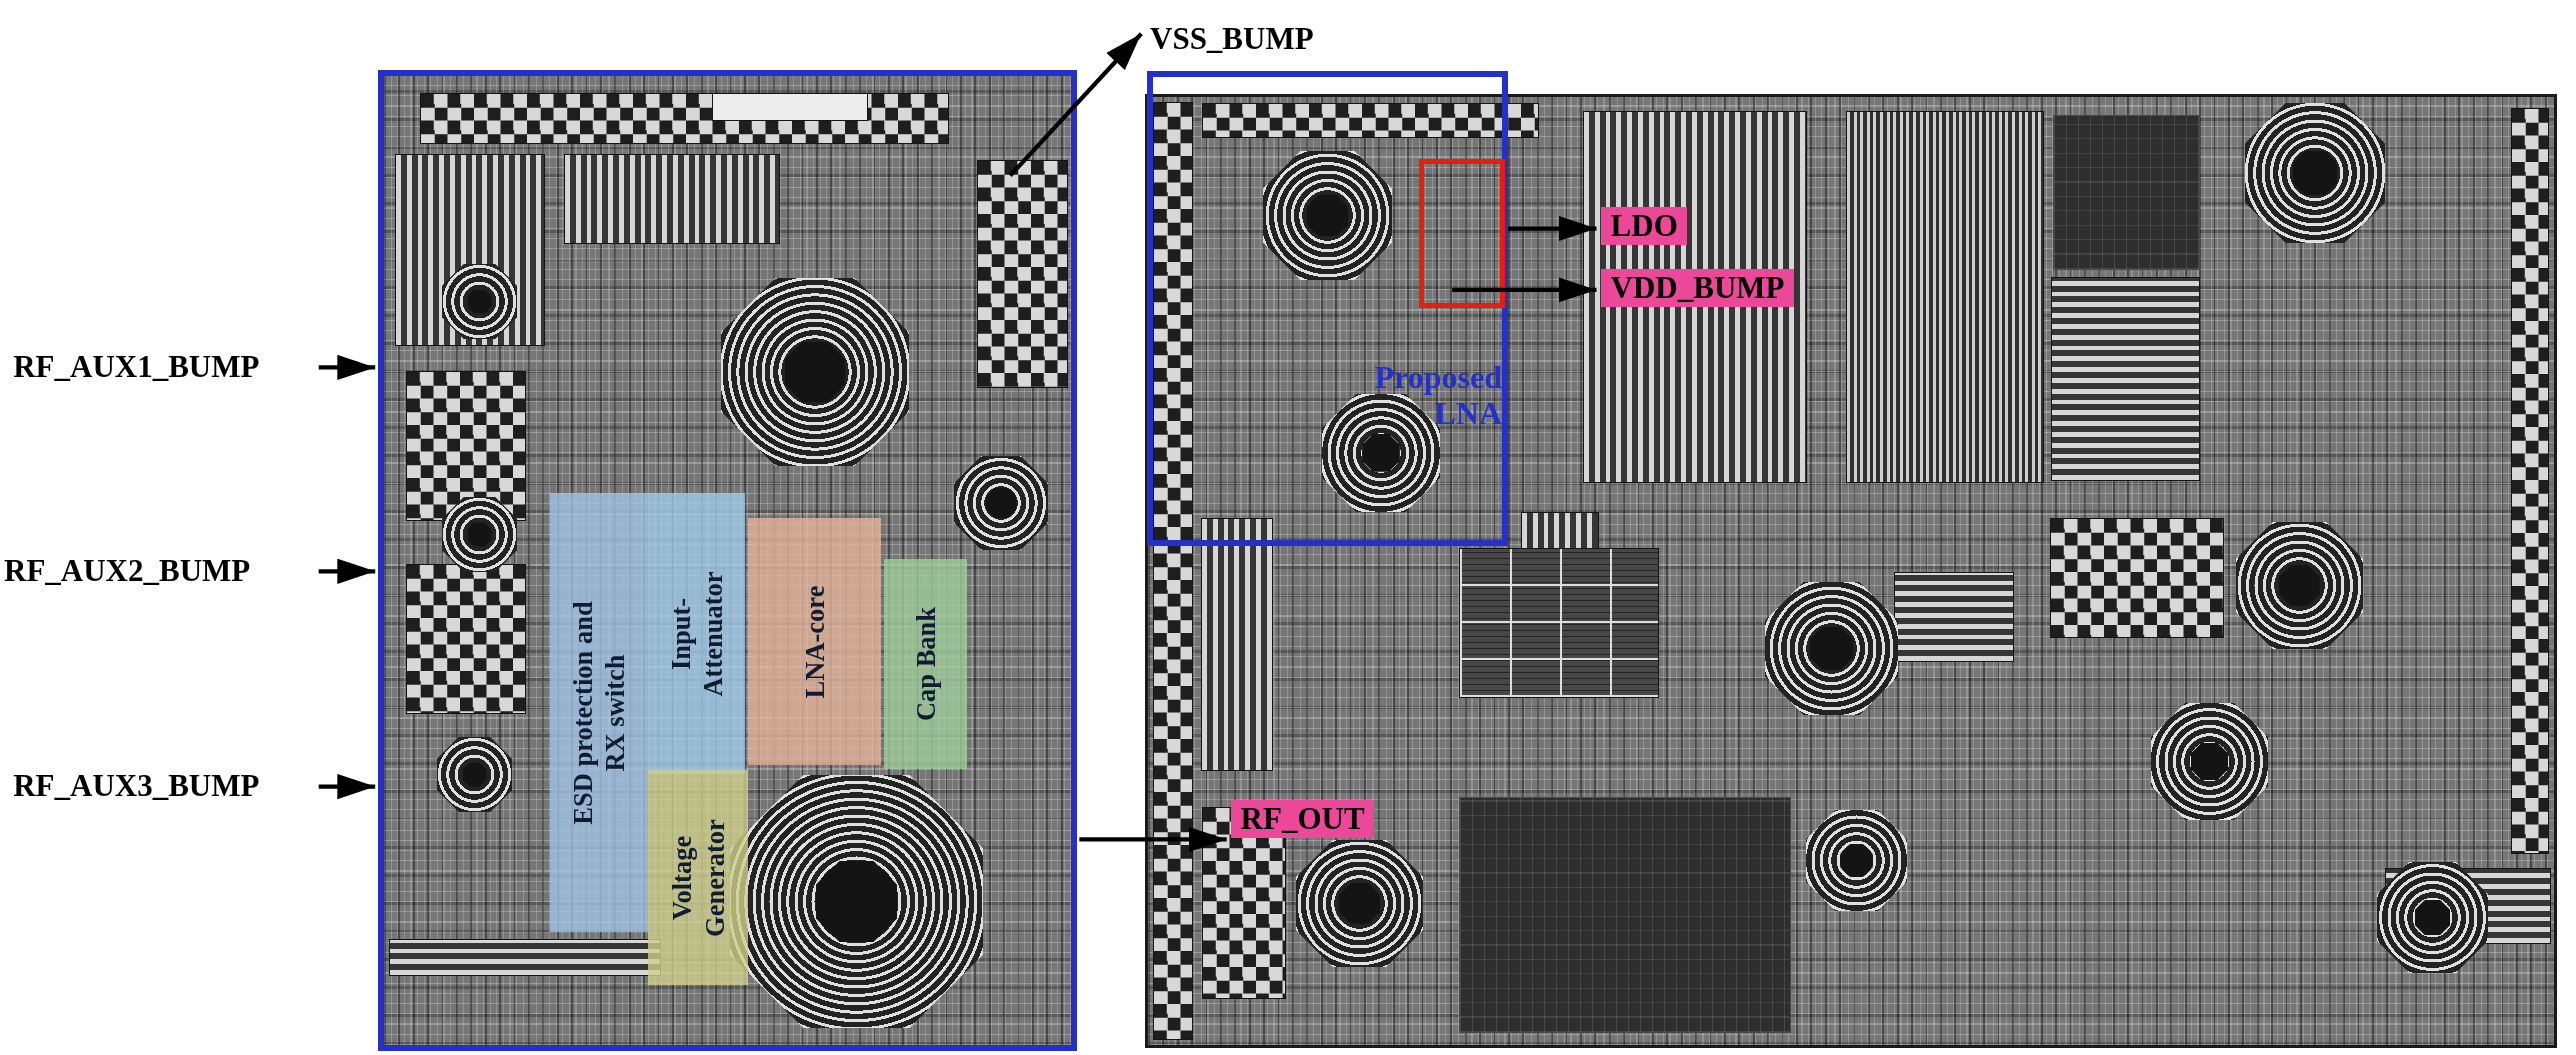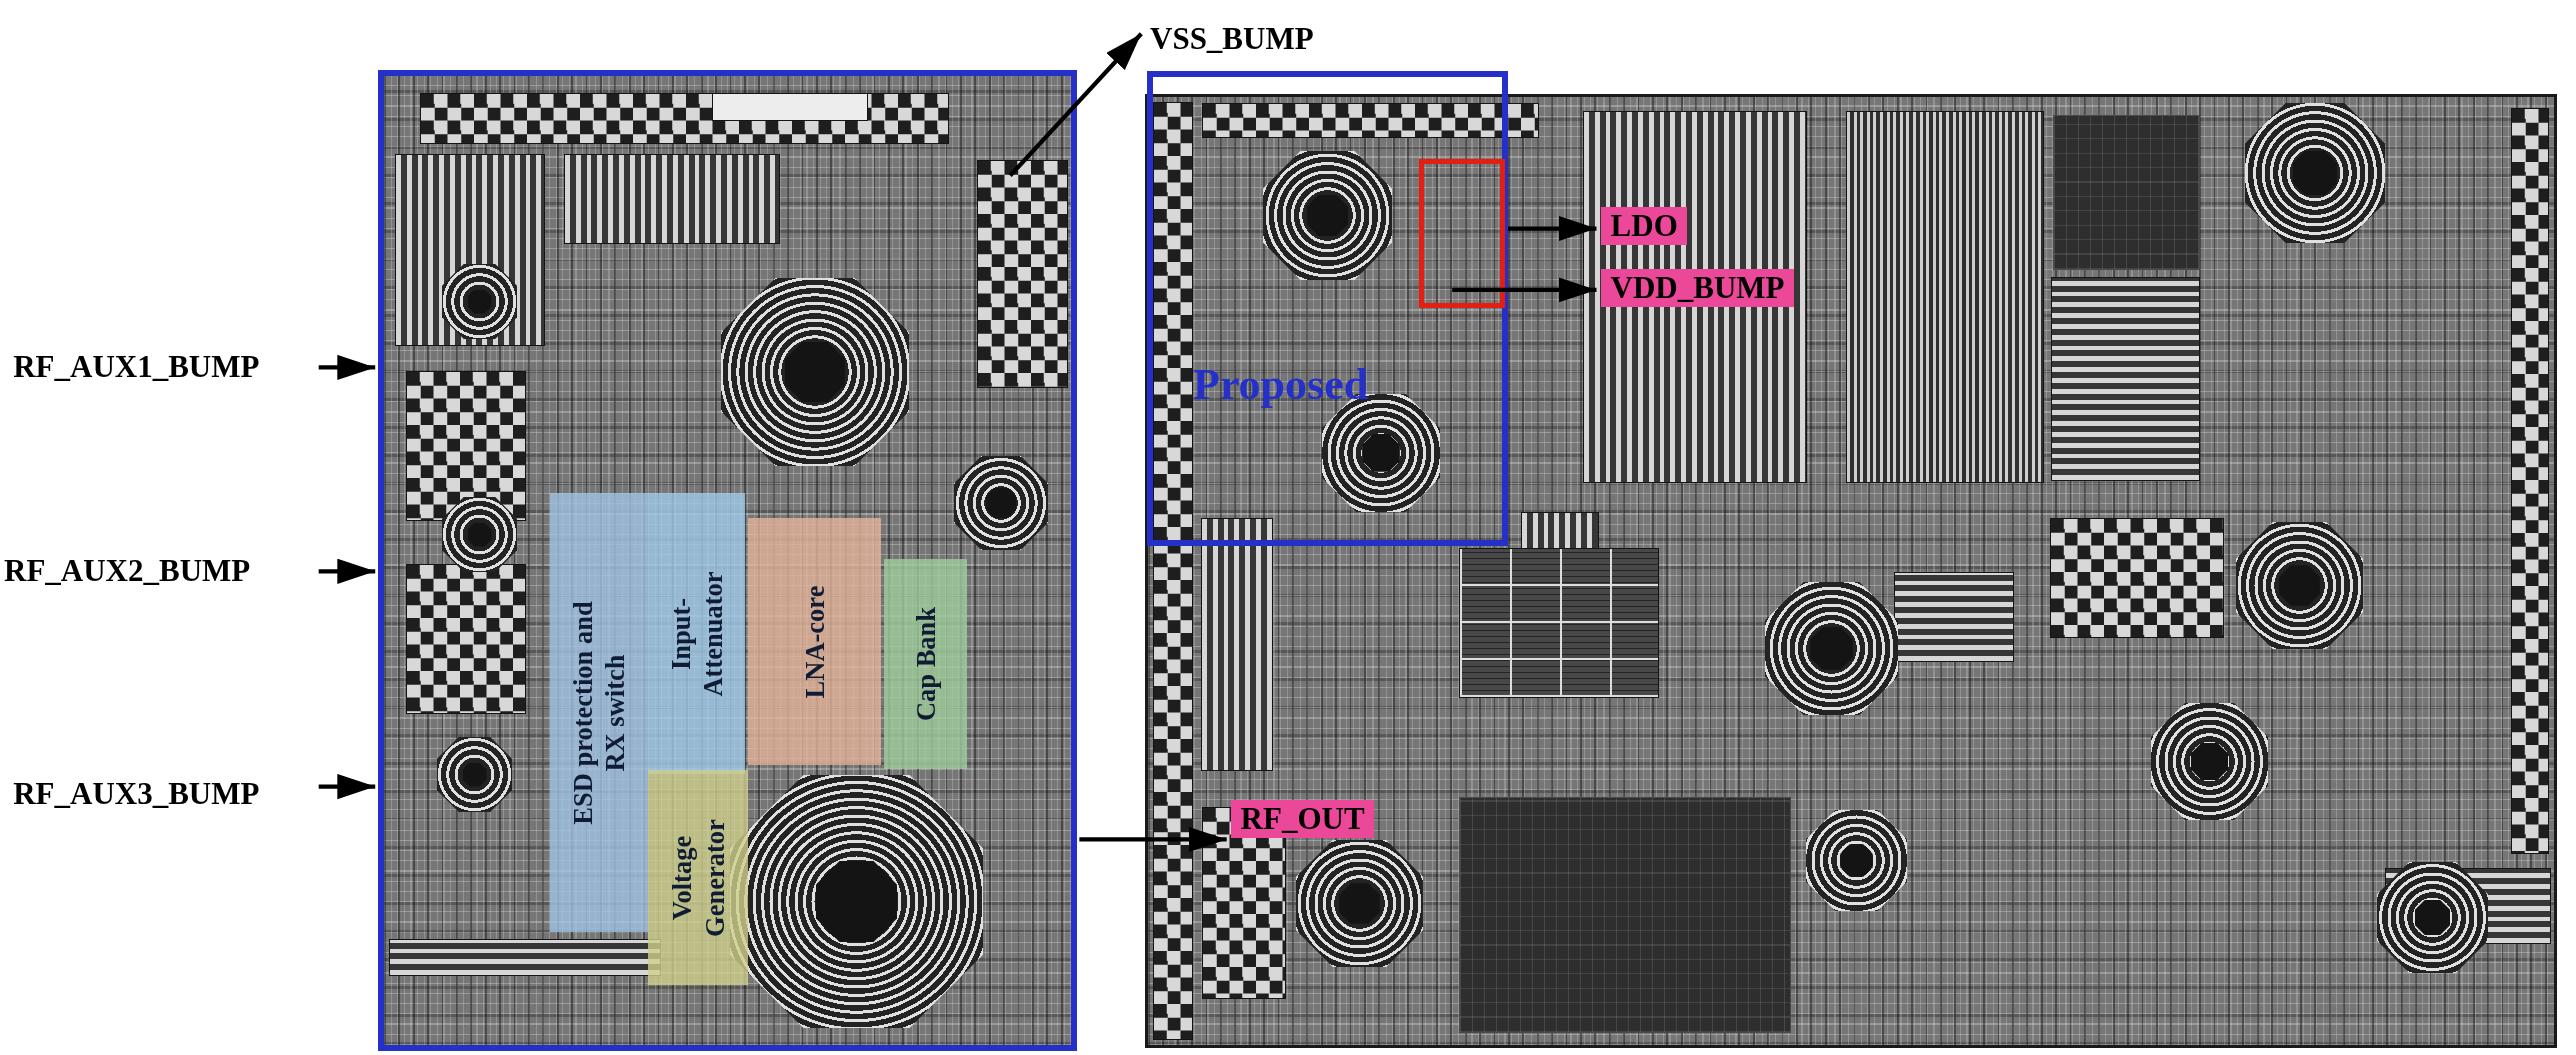--- a/index.html
+++ b/index.html
@@ -36,22 +36,22 @@
 
   
   .region{position:absolute;}
   .vlabel{position:absolute;left:50%;top:50%;transform:translate(-50%,-50%) rotate(-90deg);
     display:flex;align-items:center;justify-content:center;text-align:center;
     font-weight:700;font-size:26.5px;color:#101c33;line-height:1.22;}
   .bluebox{position:absolute;box-sizing:border-box;border:6px solid #2430c8;background:transparent;}
   .redbox{position:absolute;box-sizing:border-box;border:5.4px solid #e32010;background:transparent;}
   .lbl{position:absolute;font-weight:700;font-size:31px;color:#000;white-space:nowrap;}
   .boxed{background:#ec4899;padding:1.2px 9.6px;}
-  .plna{position:absolute;left:1153px;top:360px;width:349px;text-align:left;
-    font-weight:700;font-size:44px;color:#2430c8;line-height:1.12;padding-left:40px;}
+  .plna{position:absolute;left:1153px;top:360px;width:349px;text-align:right;
+    font-weight:700;font-size:32px;color:#2430c8;line-height:1.12;}
   .arrows{position:absolute;left:0;top:0;pointer-events:none;}
 </style>
 </head>
 <body>
 
 <div class="fig">
 
   <div class="die" style="left:378px;top:70px;width:699px;height:981px;border:6px solid #2430c8;">
     <div class="blk padgrid" style="left:36px;top:17px;width:529px;height:51px;"></div>
     <div class="blk vstripes" style="left:10.8px;top:78px;width:150px;height:192px;"></div>
@@ -110,39 +110,40 @@
     <div class="octo" style="left:658px;top:713px;width:101px;height:101px;"></div>
     <div class="octo" style="left:617px;top:485px;width:133px;height:133px;"></div>
     <div class="octo" style="left:148px;top:743px;width:127px;height:127px;"></div>
   </div>
 
   <div class="bluebox" style="left:1147px;top:71px;width:361px;height:475px;"></div>
   <div class="redbox" style="left:1419px;top:159px;width:86px;height:149px;"></div>
 
   <div class="plna">
     <div>Proposed</div>
+    <div>LNA</div>
   </div>
 
   <svg class="arrows" width="2576" height="1056" viewBox="0 0 4284 1756">
     <defs>
       <marker id="ah" markerWidth="11" markerHeight="8" refX="9" refY="3" orient="auto">
         <path d="M0,0 L9,3 L0,6 z" fill="#000"></path>
       </marker>
     </defs>
     <line x1="1680" y1="292" x2="1898" y2="56" stroke="#000" stroke-width="7" marker-end="url(#ah)"></line>
     <line x1="530" y1="611" x2="624" y2="611" stroke="#000" stroke-width="7" marker-end="url(#ah)"></line>
     <line x1="530" y1="950" x2="624" y2="950" stroke="#000" stroke-width="7" marker-end="url(#ah)"></line>
     <line x1="530" y1="1308" x2="624" y2="1308" stroke="#000" stroke-width="7" marker-end="url(#ah)"></line>
     <line x1="2508" y1="380" x2="2655" y2="380" stroke="#000" stroke-width="7" marker-end="url(#ah)"></line>
     <line x1="2415" y1="482" x2="2655" y2="482" stroke="#000" stroke-width="7" marker-end="url(#ah)"></line>
     <line x1="1795" y1="1396" x2="2040" y2="1396" stroke="#000" stroke-width="7" marker-end="url(#ah)"></line>
   </svg>
 
   <div class="lbl" style="left:1150px;top:8.4px;margin-top:13px;">VSS_BUMP</div>
   <div class="lbl" style="left:13.2px;top:349px;">RF_AUX1_BUMP</div>
   <div class="lbl" style="left:4px;top:553px;">RF_AUX2_BUMP</div>
-  <div class="lbl" style="left:13.2px;top:768px;margin-top:8px;">RF_AUX3_BUMP</div>
+  <div class="lbl" style="left:13.2px;top:768px;">RF_AUX3_BUMP</div>
   <div class="lbl boxed" style="left:1601px;top:207px;">LDO</div>
   <div class="lbl boxed" style="left:1601px;top:269px;">VDD_BUMP</div>
   <div class="lbl boxed" style="left:1231px;top:800px;">RF_OUT</div>
 
 </div>
 
 
 </body></html>

